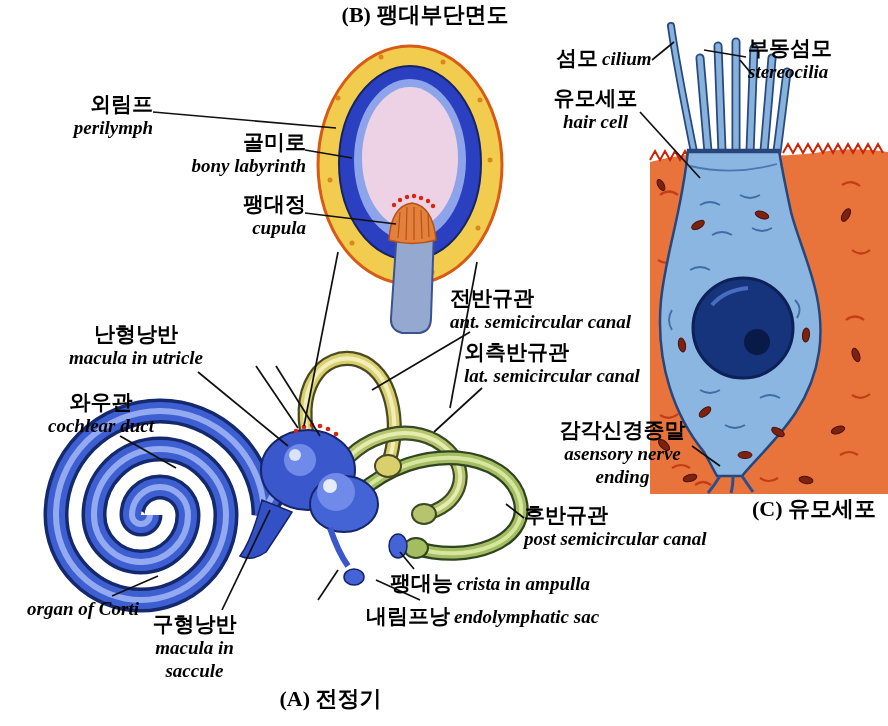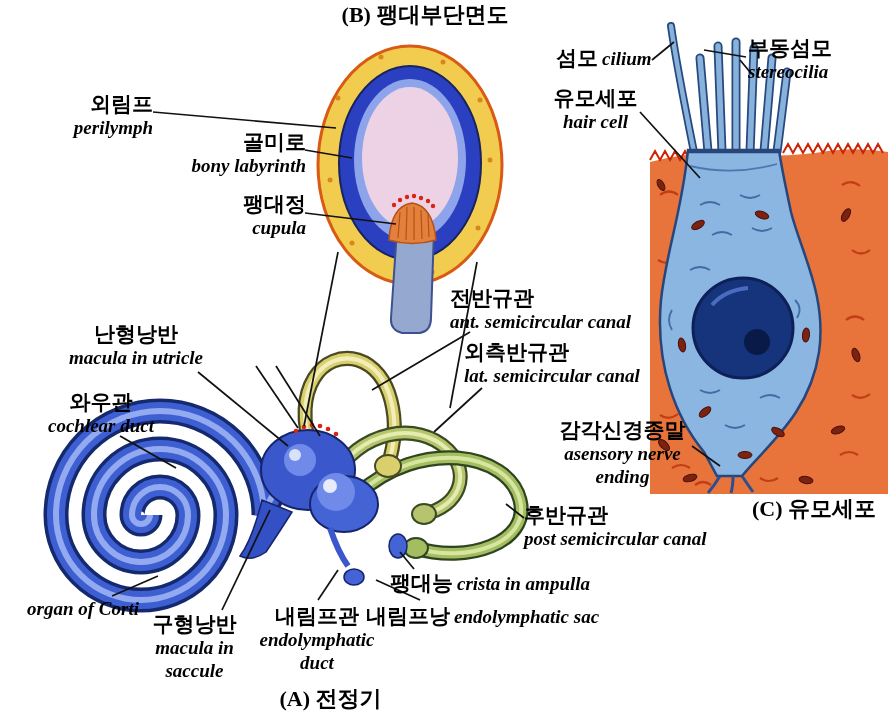--- a/index.html
+++ b/index.html
@@ -277,24 +277,20 @@
 
   <div class="lbl center" style="left:14px;top:598px;width:138px">
     <div class="en">organ of Corti</div>
   </div>
 
   <div class="lbl center" style="left:147px;top:612px;width:95px">
     <div class="ko">구형낭반</div>
     <div class="en">macula in saccule</div>
   </div>
 
-  <div class="lbl center" style="left:250px;top:604px;width:134px">
-    <div class="ko">내림프관</div>
-    <div class="en">endolymphatic duct</div>
-  </div>
 
   <div class="lbl nowrap" style="left:366px;top:604px">
     <span class="ko">내림프낭</span>
     <span class="en">endolymphatic sac</span>
   </div>
 
   <div class="lbl title nowrap" style="left:752px;top:496px">(C) 유모세포</div>
   <div class="lbl title center" style="left:248px;top:686px;width:165px">(A) 전정기</div>
 
 </div>

